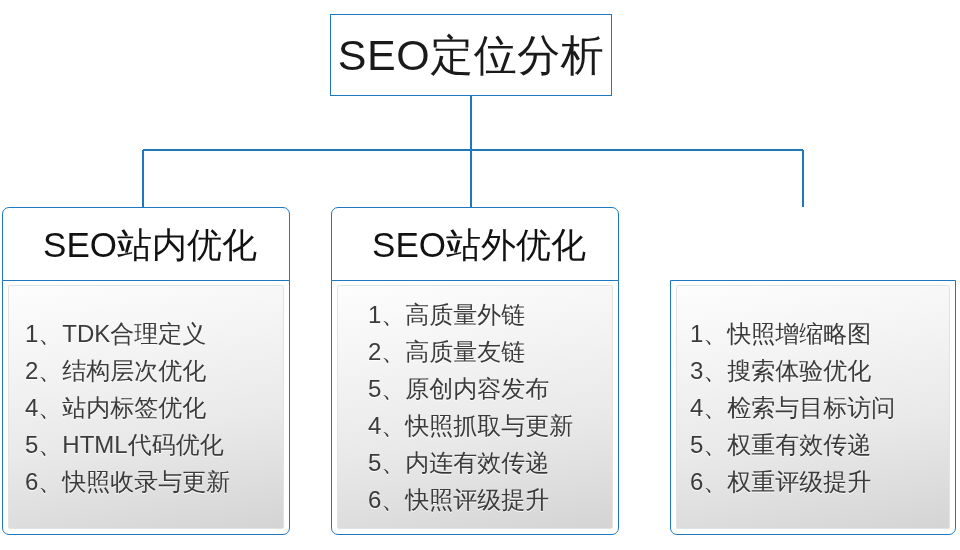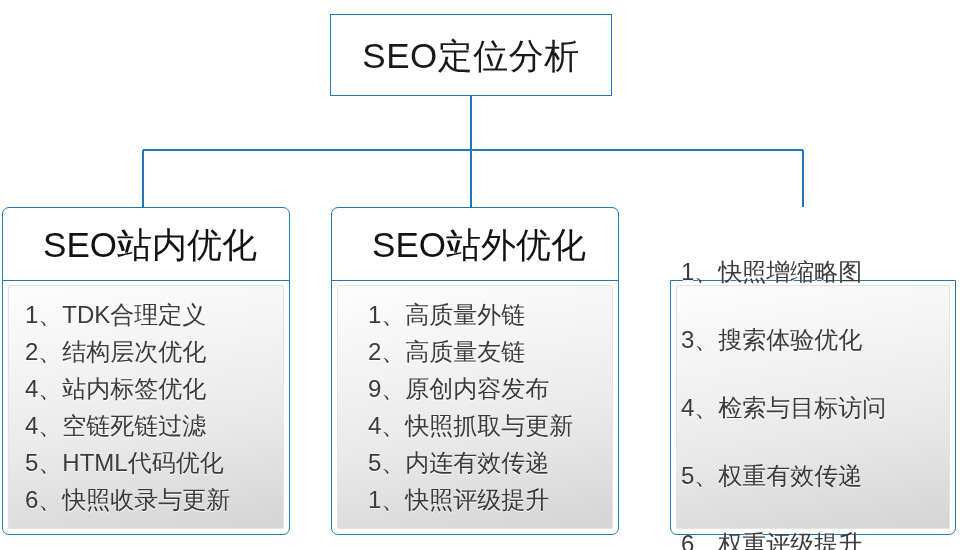--- a/index.html
+++ b/index.html
@@ -41,21 +41,21 @@
     width: 282px;
     height: 82px;
     background: #ffffff;
     border: 1.3px solid #1f77be;
     box-sizing: border-box;
     display: flex;
     align-items: center;
     justify-content: center;
   }
   #root-node .root-title {
-    font-size: 35px;
+    font-size: 43px;
     color: #1a1a1a;
     letter-spacing: 0.5px;
     line-height: 1;
     white-space: nowrap;
     text-align: right;
   }
 
   
   .branch {
     position: absolute;
@@ -113,21 +113,21 @@
     justify-content: center;
     padding: 2px 0 2px 16px;
   }
   .branch-item {
     font-size: 24px;
     color: #3b3b3b;
     line-height: 37px;
     white-space: nowrap;
     text-shadow: 0 1px 0 rgba(255,255,255,0.9);
   }
-  #branch-2 .branch-panel { padding-left: 4px; gap: 31px; }
+  #branch-2 .branch-panel { padding-left: 13px; }
   #branch-1 .branch-panel { padding-left: 30px; }
 </style>
 </head>
 <body>
 
 <div id="diagram-root">
 
   <svg id="connectors" viewBox="0 0 960 550" width="960" height="550">
     <g stroke="#1f77be" stroke-width="1.6" fill="none" shape-rendering="crispEdges">
       <line x1="471" y1="96" x2="471" y2="150"></line>
@@ -144,39 +144,38 @@
 
   <div class="branch" id="branch-0">
     <div class="branch-header">
       <span class="branch-title">SEO站内优化</span>
     </div>
     <div class="branch-body">
       <div class="branch-panel">
         <div class="branch-item">1、TDK合理定义</div>
         <div class="branch-item">2、结构层次优化</div>
         <div class="branch-item">4、站内标签优化</div>
-        <div class="branch-item">4、空链死链过滤</div>
         <div class="branch-item">5、HTML代码优化</div>
         <div class="branch-item">6、快照收录与更新</div>
       </div>
     </div>
   </div>
 
   <div class="branch" id="branch-1">
     <div class="branch-header">
       <span class="branch-title">SEO站外优化</span>
     </div>
     <div class="branch-body">
       <div class="branch-panel">
         <div class="branch-item">1、高质量外链</div>
         <div class="branch-item">2、高质量友链</div>
-        <div class="branch-item">9、原创内容发布</div>
+        <div class="branch-item">5、原创内容发布</div>
         <div class="branch-item">4、快照抓取与更新</div>
         <div class="branch-item">5、内连有效传递</div>
-        <div class="branch-item">1、快照评级提升</div>
+        <div class="branch-item">6、快照评级提升</div>
       </div>
     </div>
   </div>
 
   <div class="branch" id="branch-2">
     <div class="branch-body">
       <div class="branch-panel">
         <div class="branch-item">1、快照增缩略图</div>
         <div class="branch-item">3、搜索体验优化</div>
         <div class="branch-item">4、检索与目标访问</div>

